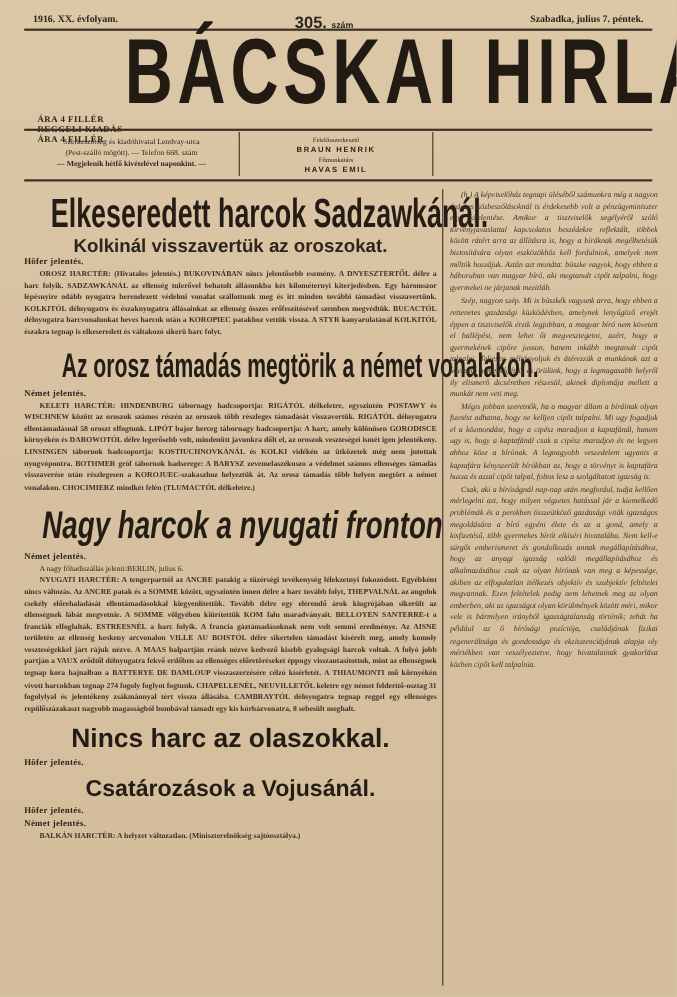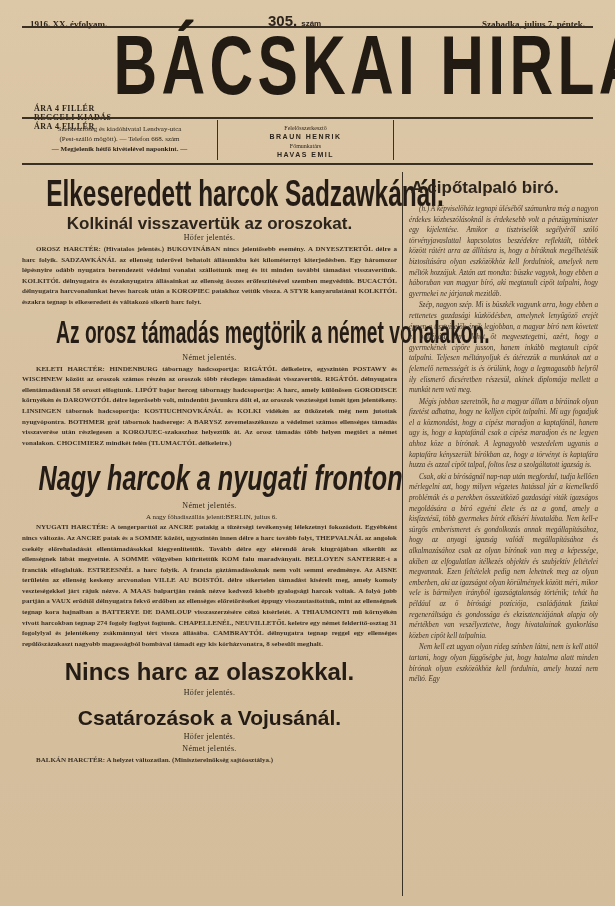--- a/index.html
+++ b/index.html
@@ -8,21 +8,21 @@
     background: #d9c4a4;
     font-family: "Liberation Serif", "DejaVu Serif", serif;
     color: #2d251c;
   }
   .page {
     position: relative; width: 615px; height: 906px;
     background: linear-gradient(180deg, #dcc7a7 0%, #d6c09f 50%, #d3bd9b 100%);
   }
   .topline {
     position: absolute; left: 30px; right: 30px; top: 12px;
-    display: flex; justify-content: space-between; align-items: flex-end;
+    display: flex; justify-content: space-between; align-items: flex-start;
     font-size: 9px; font-weight: bold;
   }
   .topline .issue { font-size: 15px; font-family: "Liberation Sans", sans-serif; }
   .topline .issue small { font-size: 8px; margin-left: 4px; }
   .rule { position: absolute; left: 22px; right: 22px; height: 0; border-top: 2px solid #3a3024; }
   .masthead {
     position: absolute; left: 38px; right: 38px; top: 30px; height: 70px;
     font-family: "Liberation Sans", sans-serif; font-weight: bold;
     font-size: 84px; line-height: 70px; text-align: center;
     letter-spacing: 6px; transform: scaleX(0.72); transform-origin: center;
@@ -50,26 +50,26 @@
   .h-condensed {
     font-family: "Liberation Sans", sans-serif; font-weight: bold;
     text-align: center; white-space: nowrap; color: #241c15;
   }
   .h1 { font-size: 37px; line-height: 44px; transform: scaleX(0.66); transform-origin: center; margin: 0 -60px; }
   .h2 { font-size: 31px; line-height: 38px; transform: scaleX(0.62); transform-origin: center; margin: 6px -60px 0; }
   .h3 { font-size: 35px; line-height: 44px; transform: scaleX(0.72); transform-origin: center; margin: 8px -50px 0; font-style: italic; }
   .h4 { font-size: 24px; line-height: 30px; margin-top: 8px; }
   .h5 { font-size: 21px; line-height: 26px; margin-top: 6px; }
   .sub { font-family: "Liberation Sans", sans-serif; font-weight: bold; text-align: center; font-size: 17px; line-height: 16px; }
-  .src { text-align: center; font-size: 8px; font-weight: normal; line-height: 12px; letter-spacing: 0.3px; }
+  .src { text-align: left; font-size: 8px; font-weight: bold; line-height: 12px; letter-spacing: 0.3px; }
   .body {
     font-size: 7px; line-height: 10.6px; text-align: justify; text-indent: 14px;
     font-weight: bold; color: #3b3127; margin: 0;
   }
-  .dateline { display: flex; justify-content: center; font-size: 7px; line-height: 10px; padding: 0 10px 0 14px; }
+  .dateline { display: flex; justify-content: flex-start; font-size: 7px; line-height: 10px; padding: 0 10px 0 14px; }
   .r-title { font-family: "Liberation Sans", sans-serif; font-weight: bold; font-size: 17px; line-height: 24px; margin: 4px 0 4px 2px; white-space: nowrap; }
   .r-body { font-size: 7.2px; line-height: 10.6px; font-style: italic; text-align: justify; text-indent: 10px; margin: 0 0 1px; color: #3d3228; }
 </style>
 </head>
 <body>
 
 <div class="page">
 
   <div class="topline">
     <span>1916. XX. évfolyam.</span>
@@ -135,21 +135,19 @@
 
     <div>
       <div class="h-condensed h5">Csatározások a Vojusánál.</div>
       <div class="src">Höfer jelentés.</div>
       <div class="src">Német jelentés.</div>
       <p class="body">BALKÁN HARCTÉR: A helyzet változatlan. (Miniszterelnökség sajtóosztálya.)</p>
     </div>
   </div>
 
   <div class="rightcol">
-    <div class="r-title">A cipőtalpaló biró.</div>
     <p class="r-body">(h.) A képviselőház tegnapi üléséből számunkra még a nagyon érdekes közbeszólásoknál is érdekesebb volt a pénzügyminiszter egy kijelentése. Amikor a tisztviselők segélyéről szóló törvényjavaslattal kapcsolatos beszédekre reflektált, többek között rátért arra az állításra is, hogy a bíráknak megélhetésük biztosítására olyan eszközökhöz kell fordulniok, amelyek nem méltók hozzájuk. Aztán azt mondta: büszke vagyok, hogy ebben a háboruban van magyar bíró, aki megtanult cipőt talpalni, hogy gyermekei ne járjanak mezitláb.</p>
     <p class="r-body">Szép, nagyon szép. Mi is büszkék vagyunk arra, hogy ebben a rettenetes gazdasági küzködésben, amelynek lenyűgöző erejét éppen a tisztviselők érzik legjobban, a magyar bíró nem követett el ballépést, nem lehet őt megvesztegetni, azért, hogy a gyermekének cipőre jusson, hanem inkább megtanult cipőt talpalni. Teljesen méltányoljuk és átérezzük a munkának azt a felemelő nemességét is és örülünk, hogy a legmagasabb helyről ily elismerő dicséretben részesül, akinek diplomája mellett a munkát nem veti meg.</p>
     <p class="r-body">Mégis jobban szeretnők, ha a magyar állam a bíráinak olyan fizetést adhatna, hogy ne kelljen cipőt talpalni. Mi ugy fogadjuk el a közmondást, hogy a cipész maradjon a kaptafánál, hanem ugy is, hogy a kaptafánál csak a cipész maradjon és ne legyen ahhoz köze a bírónak. A legnagyobb veszedelem ugyanis a kaptafára kényszerült bírókban az, hogy a törvényt is kaptafára huzza és azzal cipőt talpal, foltos lesz a szolgáltatott igazság is.</p>
     <p class="r-body">Csak, aki a bíróságnál nap-nap után megfordul, tudja kellően mérlegelni azt, hogy milyen végzetes hatással jár a kiemelkedő problémák és a perekben összeütköző gazdasági viták igazságos megoldására a bíró egyéni élete és az a gond, amely a kisfizetésű, több gyermekes bírót elkíséri hivatalába. Nem kell-e sürgős emberismeret és gondolkozás annak megállapításához, hogy az anyagi igazság valódi megállapításához és alkalmazásához csak az olyan bírónak van meg a képessége, akiben az elfogulatlan itélkezés objektív és szubjektív feltételei megvannak. Ezen feltételek pedig nem lehetnek meg az olyan emberben, aki az igazságot olyan körülmények között méri, mikor vele is bármilyen irányból igazságtalanság történik; tehát ha például az ő bírósági pozíciója, családjának fizikai regeneráltsága és gondossága és ekzisztenciájának alapja oly mértékben van veszélyeztetve, hogy hivatalainak gyakorlása közben cipőt kell talpalnia.</p>
-    <p class="r-body">Nem kell ezt ugyan olyan rideg színben látni, nem is kell attól tartani, hogy olyan függőségbe jut, hogy hatalma alatt minden bírónak olyan eszközökhöz kell fordulnia, amely hozzá nem méltó. Egy</p>
   </div>
 
 </div>
 
 </body></html>

